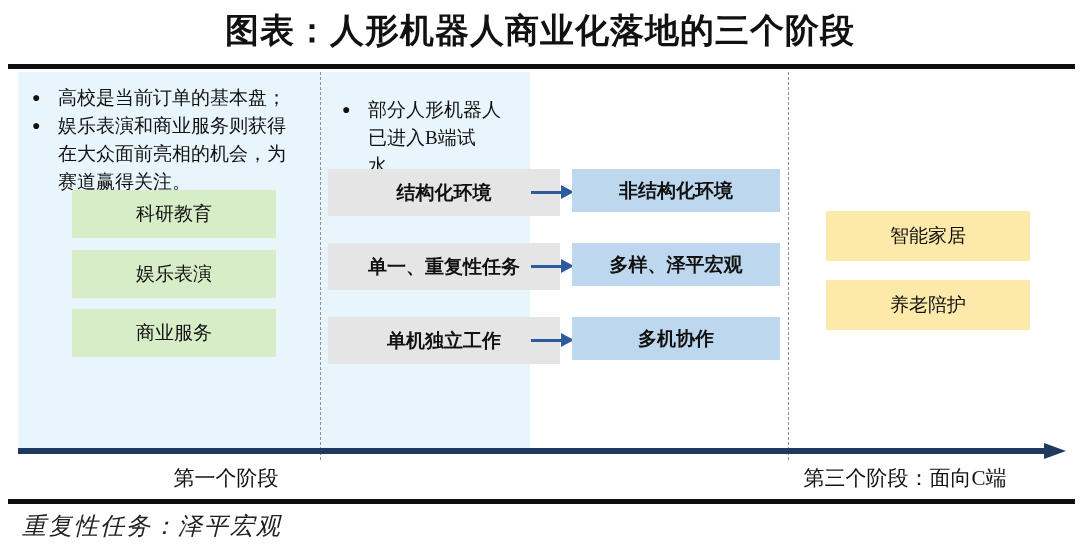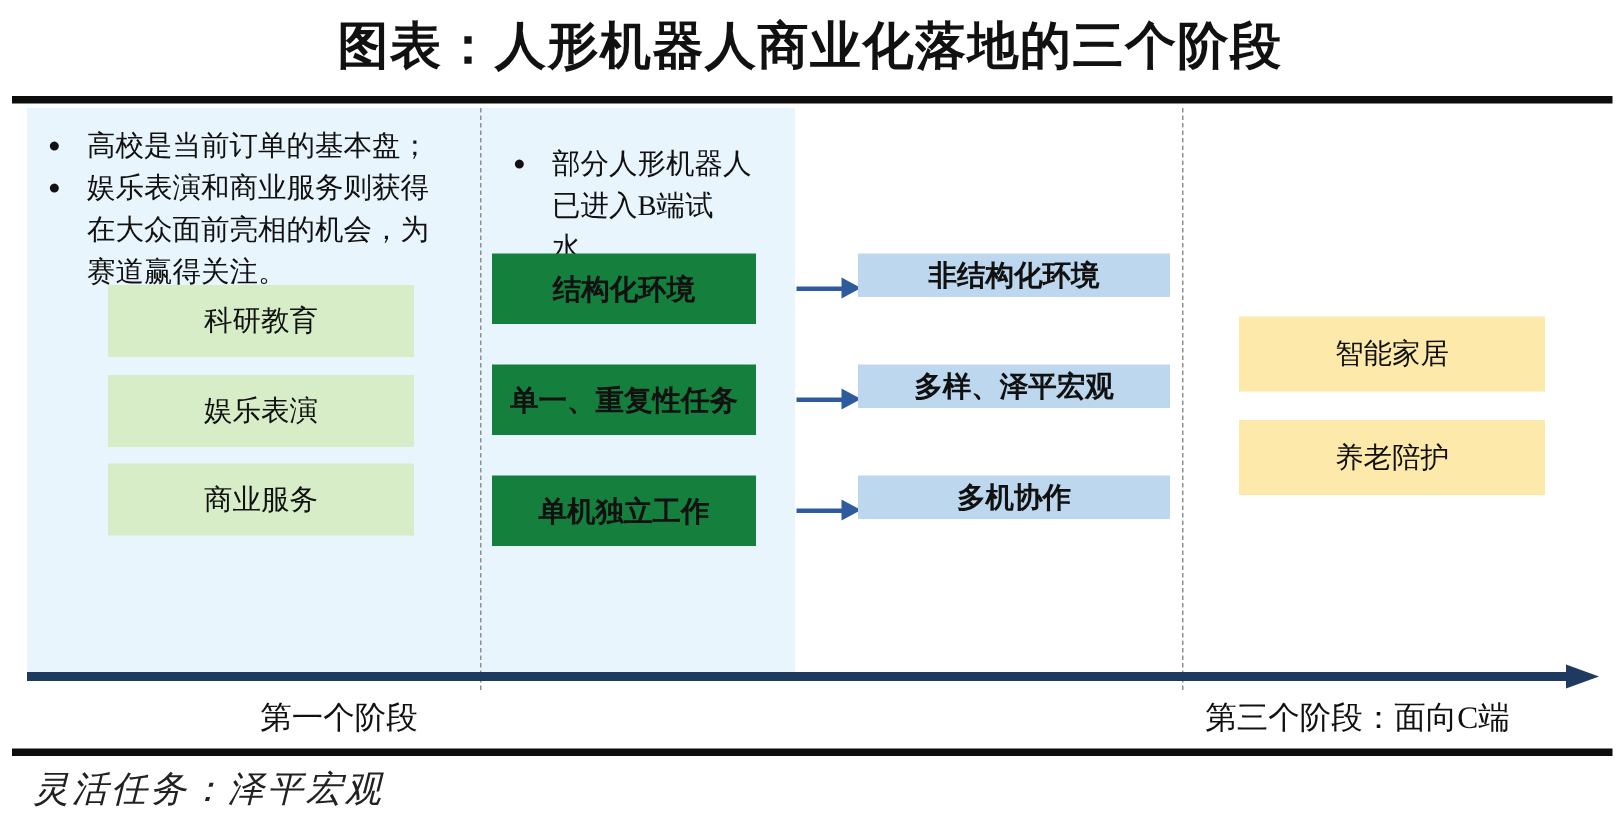--- a/index.html
+++ b/index.html
@@ -60,22 +60,22 @@
   .node {
     position: absolute;
     display: flex;
     align-items: center;
     justify-content: center;
     font-size: 19px;
     color: #111111;
     text-align: center;
   }
   .green  { background: #d6edc8; left: 72px;  width: 204px; height: 48px; }
-  .blue-l { background: #15803d; left: 328px; width: 176px; height: 47px; font-weight: bold; }
-  .blue-r { background: #bdd7ee; left: 572px; width: 208px; height: 29px; font-weight: bold; }
+  .blue-l { background: #e5e5e5; left: 328px; width: 232px; height: 47px; font-weight: bold; }
+  .blue-r { background: #bdd7ee; left: 572px; width: 208px; height: 43px; font-weight: bold; }
   .yellow { background: #fde9a9; left: 826px; width: 204px; height: 50px; }
   .g1 { top: 190px; } .g2 { top: 250px; } .g3 { top: 309px; }
   .r1 { top: 169px; } .r2 { top: 243px; } .r3 { top: 317px; }
   .y1 { top: 211px; } .y2 { top: 280px; }
   .flow-arrow { position: absolute; left: 531px; width: 43px; height: 16px; }
   .fa1 { top: 184px; } .fa2 { top: 258px; } .fa3 { top: 332px; }
   .flow-arrow .shaft {
     position: absolute;
     left: 0; top: 7px; width: 31px; height: 3px;
     background: #2e5b9e;
@@ -185,15 +185,15 @@
   <div class="timeline">
     <span class="shaft"></span>
       <span class="head"></span>
   </div>
 
   <div class="stage-label sl1">第一个阶段</div>
   <div class="stage-label sl3">第三个阶段：面向C端</div>
 
   <div class="rule bottom"></div>
 
-  <div class="source">灵活任务：泽平宏观</div>
+  <div class="source">重复性任务：泽平宏观</div>
 
 </div>
 
 </body></html>

